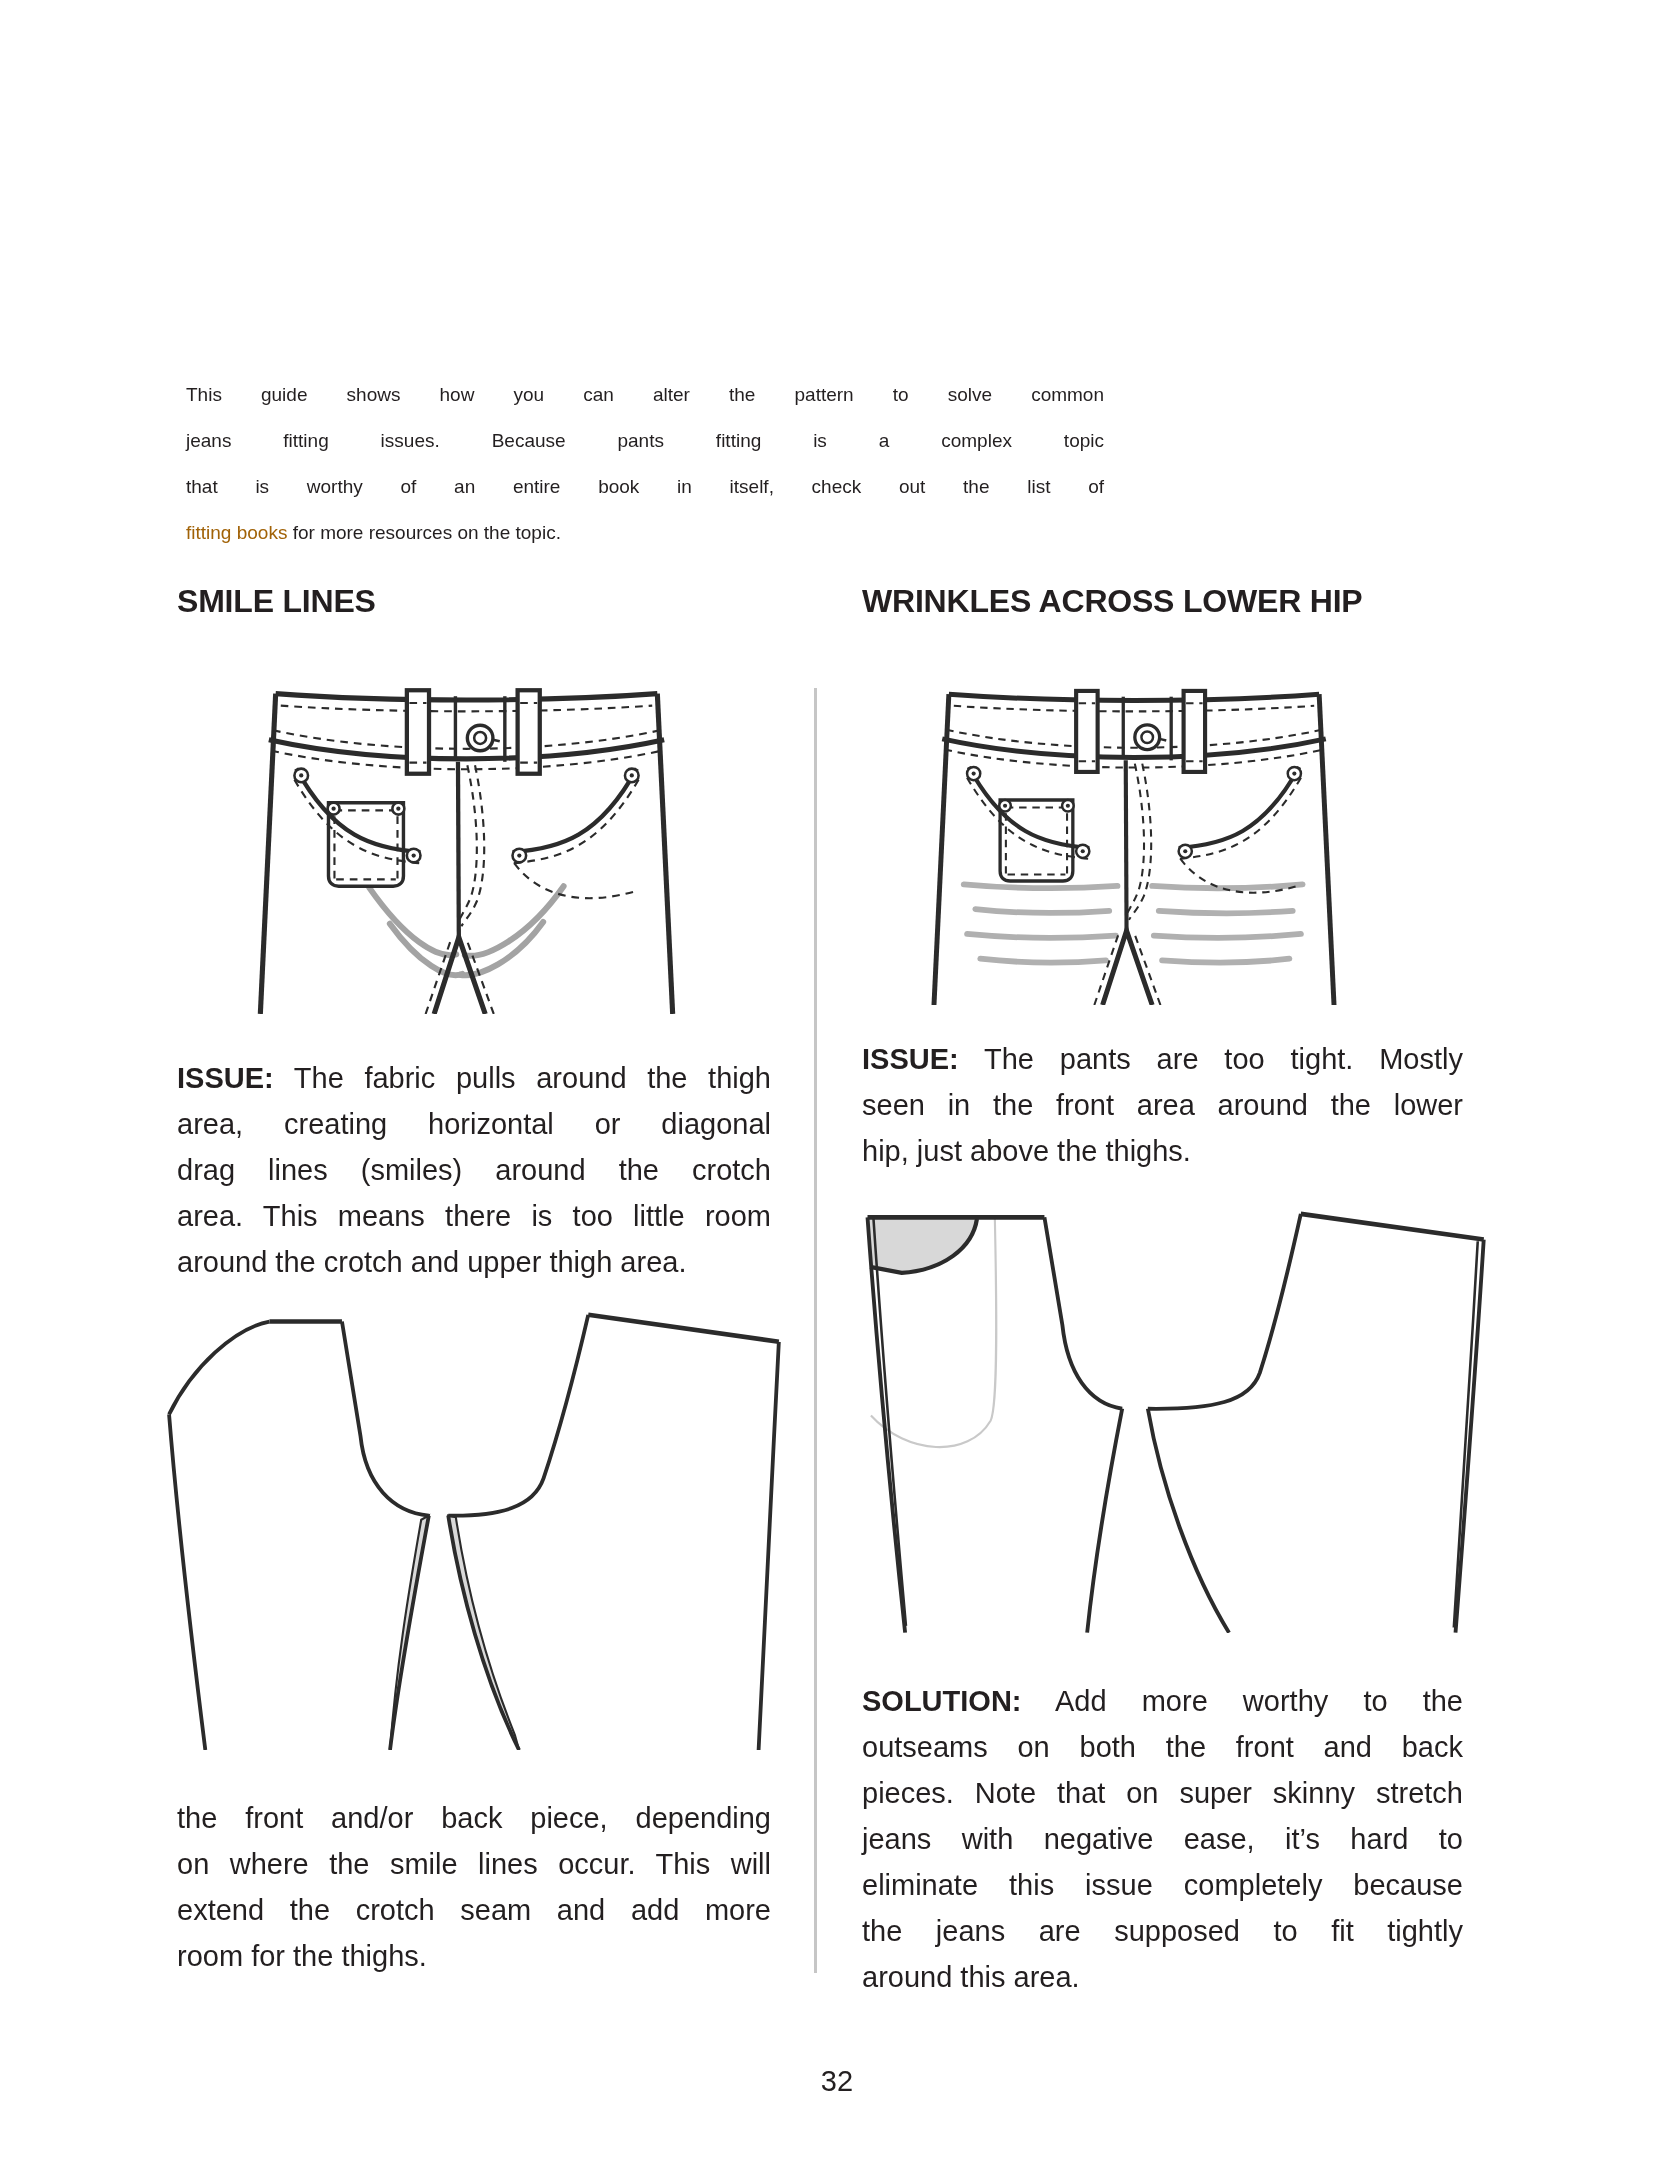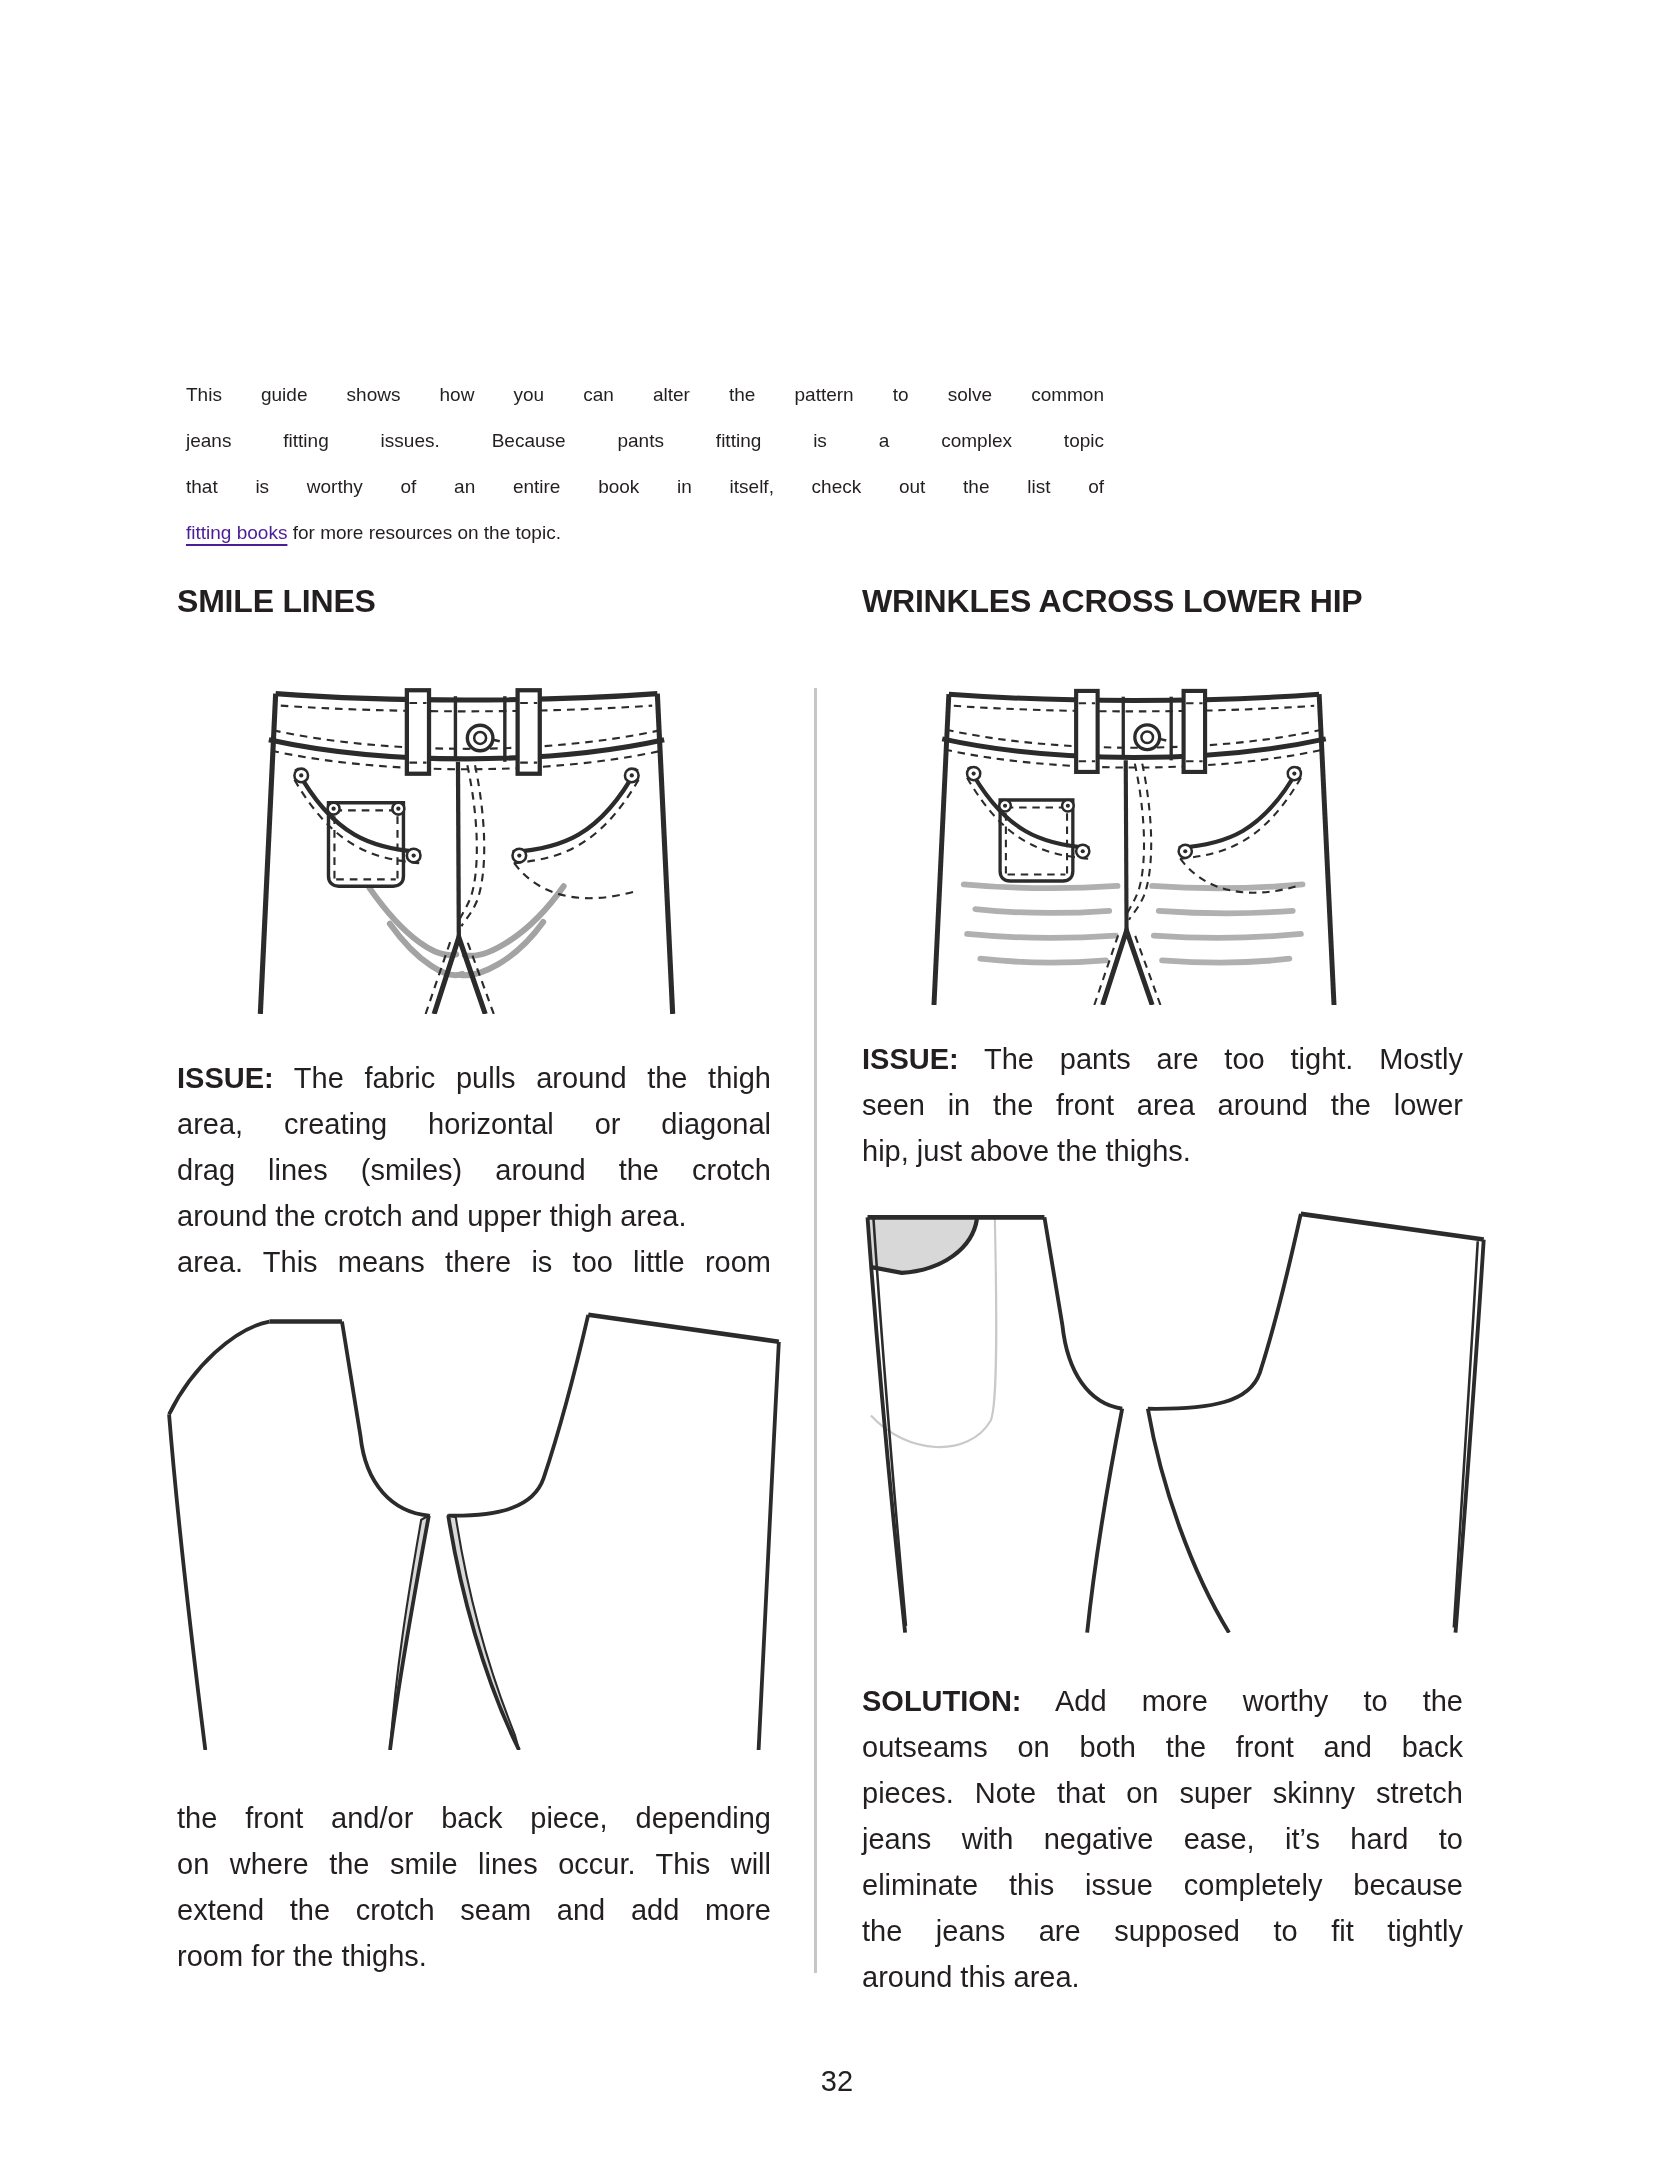--- a/index.html
+++ b/index.html
@@ -10,21 +10,21 @@
   .title {
     position:absolute; left:176px; top:145px; margin:0;
     font-size:65px; font-weight:bold; line-height:80px; letter-spacing:-0.9px;
   }
   .intro {
     position:absolute; left:186px; top:372px; width:918px;
     font-size:19px; line-height:46px;
   }
   .line { white-space:nowrap; }
   .jl { text-align:justify; text-align-last:justify; }
-  .link { color:#4c1d95; text-decoration:underline; text-decoration-thickness:2.2px; text-underline-offset:5.2px; cursor:pointer; }
+  .link { color:#a16207; text-decoration-thickness:2.2px; text-underline-offset:5.2px; cursor:pointer; }
   .heading { position:absolute; margin:0; font-size:32px; font-weight:bold; letter-spacing:-0.2px; }
   .heading-left  { left:177px;  top:583px; }
   .heading-right { left:862px; top:583px; }
   .para { position:absolute; font-size:29px; line-height:46px; }
   .para .lbl { font-weight:bold; }
   .issue-left    { left:177px;  top:1055px; width:594px; }
   .solution-left { left:177px;  top:1795px; width:594px; }
   .issue-right    { left:862px; top:1036px; width:601px; }
   .solution-right { left:862px; top:1678px; width:601px; }
   .jeans-left    { position:absolute; left:245px;  top:680px; }
@@ -146,22 +146,22 @@
       <path d="M284,308 C340,312 400,312 462,306"></path>
       <path d="M294,338 C348,342 398,342 448,336"></path>
     </g>
     <use href="#jeansBase"></use>
   </svg>
 
   <div class="para issue-left">
     <div class="line jl"><span class="lbl">ISSUE:</span><span> The fabric pulls around the thigh</span></div>
     <div class="line jl">area, creating horizontal or diagonal</div>
     <div class="line jl">drag lines (smiles) around the crotch</div>
+    <div class="line jl">area. This means there is too little room</div>
     <div class="line">around the crotch and upper thigh area.</div>
-    <div class="line jl">area. This means there is too little room</div>
   </div>
 
   <div class="para issue-right">
     <div class="line jl"><span class="lbl">ISSUE:</span><span> The pants are too tight. Mostly</span></div>
     <div class="line jl">seen in the front area around the lower</div>
     <div class="line">hip, just above the thighs.</div>
   </div>
 
   <svg class="pattern-left" width="650" height="447" viewBox="0 0 770 530">
     <g stroke="#2b2b2b" stroke-width="4.5" fill="none">

